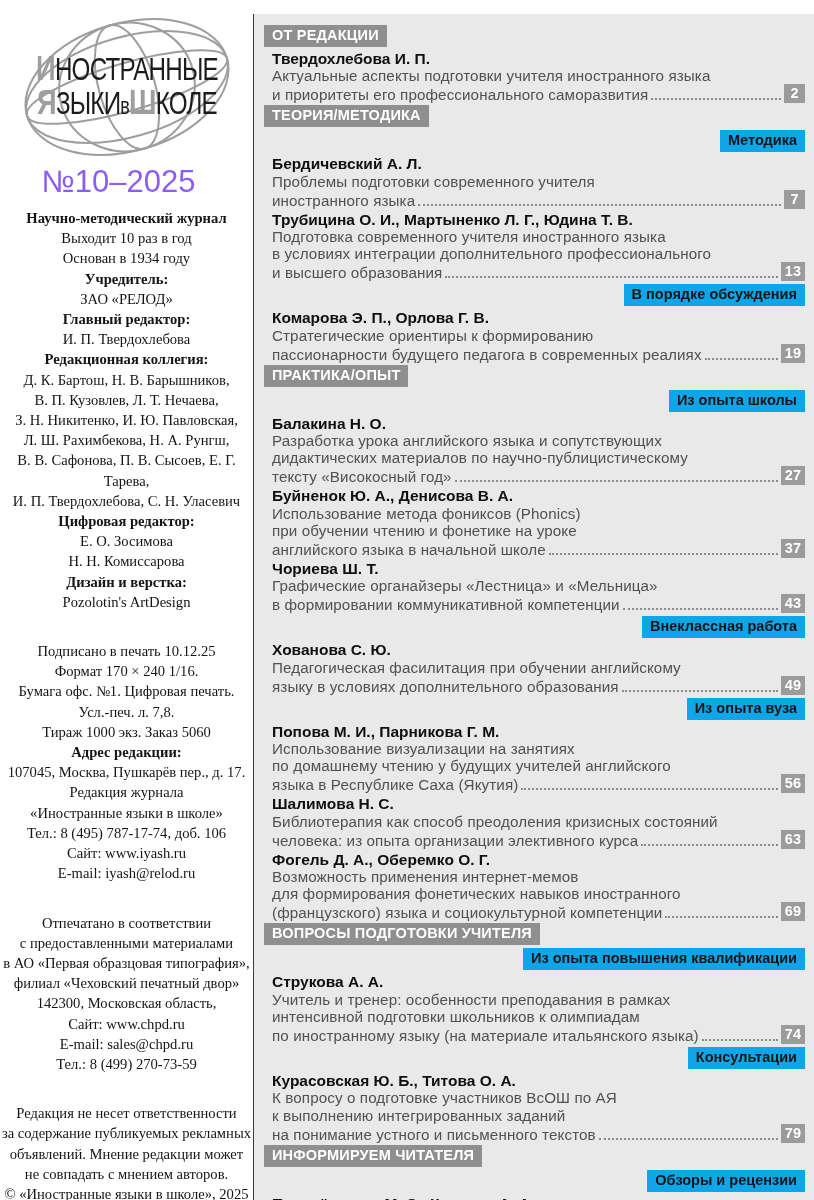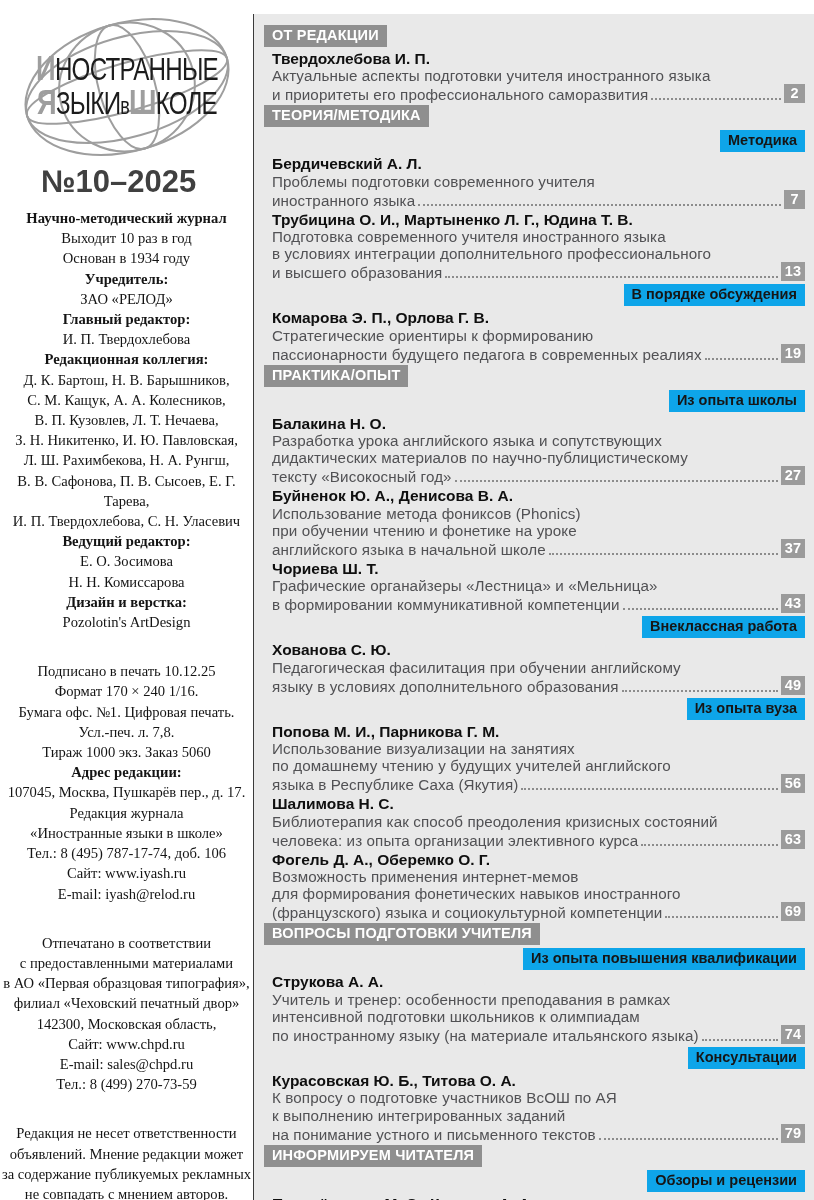--- a/index.html
+++ b/index.html
@@ -24,21 +24,21 @@
     color:#1c1c1c; white-space:nowrap;
     transform:scaleX(0.78); transform-origin:center;
     letter-spacing:-1px; font-size:31px; line-height:31px; font-weight:500;
   }
   .logo-line1 { top:36px; }
   .logo-line2 { top:70px; }
   .logo-accent { color:#9e9e9e; font-weight:700; font-size:35px; letter-spacing:-1px; }
   .logo-small { font-size:23px; }
 
   .issue-number {
-    font-size:31px; font-weight:700; color:#404040; letter-spacing:0;
+    font-size:31px; font-weight:400; color:#8b5cf6; letter-spacing:0;
     margin:6px 16px 8px 0; font-family:"Liberation Sans", sans-serif;
   }
   .sb-lines {
     font-family:"Liberation Serif", serif;
     font-size:14.6px; line-height:20.2px; color:#141414;
   }
   .sb-line.bold { font-weight:700; }
   .sb-line.gap { margin-top:29px; }
 
   
@@ -105,27 +105,26 @@
   <div class="sb-lines">
       <div class="sb-line bold">Научно-методический журнал</div>
       <div class="sb-line">Выходит 10 раз в год</div>
       <div class="sb-line">Основан в 1934 году</div>
       <div class="sb-line bold">Учредитель:</div>
       <div class="sb-line">ЗАО «РЕЛОД»</div>
       <div class="sb-line bold">Главный редактор:</div>
       <div class="sb-line">И. П. Твердохлебова</div>
       <div class="sb-line bold">Редакционная коллегия:</div>
       <div class="sb-line">Д. К. Бартош, Н. В. Барышников,</div>
-      <div class="sb-line">С. М. Кащук, А. А. Колесников,</div>
       <div class="sb-line">В. П. Кузовлев, Л. Т. Нечаева,</div>
       <div class="sb-line">З. Н. Никитенко, И. Ю. Павловская,</div>
       <div class="sb-line">Л. Ш. Рахимбекова, Н. А. Рунгш,</div>
       <div class="sb-line">В. В. Сафонова, П. В. Сысоев, Е. Г. Тарева,</div>
       <div class="sb-line">И. П. Твердохлебова, С. Н. Уласевич</div>
-      <div class="sb-line bold">Ведущий редактор:</div>
+      <div class="sb-line bold">Цифровая редактор:</div>
       <div class="sb-line">Е. О. Зосимова</div>
       <div class="sb-line">Н. Н. Комиссарова</div>
       <div class="sb-line bold">Дизайн и верстка:</div>
       <div class="sb-line">Pozolotin's ArtDesign</div>
       <div class="sb-line gap">Подписано в печать 10.12.25</div>
       <div class="sb-line">Формат 170 × 240 1/16.</div>
       <div class="sb-line">Бумага офс. №1. Цифровая печать.</div>
       <div class="sb-line">Усл.-печ. л. 7,8.</div>
       <div class="sb-line">Тираж 1000 экз. Заказ 5060</div>
       <div class="sb-line bold">Адрес редакции:</div>
@@ -137,22 +136,22 @@
       <div class="sb-line">E-mail: iyash@relod.ru</div>
       <div class="sb-line gap">Отпечатано в соответствии</div>
       <div class="sb-line">с предоставленными материалами</div>
       <div class="sb-line">в АО «Первая образцовая типография»,</div>
       <div class="sb-line">филиал «Чеховский печатный двор»</div>
       <div class="sb-line">142300, Московская область,</div>
       <div class="sb-line">Сайт: www.chpd.ru</div>
       <div class="sb-line">E-mail: sales@chpd.ru</div>
       <div class="sb-line">Тел.: 8 (499) 270-73-59</div>
       <div class="sb-line gap">Редакция не несет ответственности</div>
+      <div class="sb-line">за содержание публикуемых рекламных</div>
       <div class="sb-line">объявлений. Мнение редакции может</div>
-      <div class="sb-line">за содержание публикуемых рекламных</div>
       <div class="sb-line">не совпадать с мнением авторов.</div>
       <div class="sb-line">© «Иностранные языки в школе», 2025</div>
     </div>
 </div>
 
 <div class="toc">
     <div class="toc-section"><span class="badge-section">ОТ РЕДАКЦИИ</span></div>
     <div class="toc-article">
       <div class="t-authors">Твердохлебова И. П.</div>
       <div class="t-line">Актуальные аспекты подготовки учителя иностранного языка</div>

